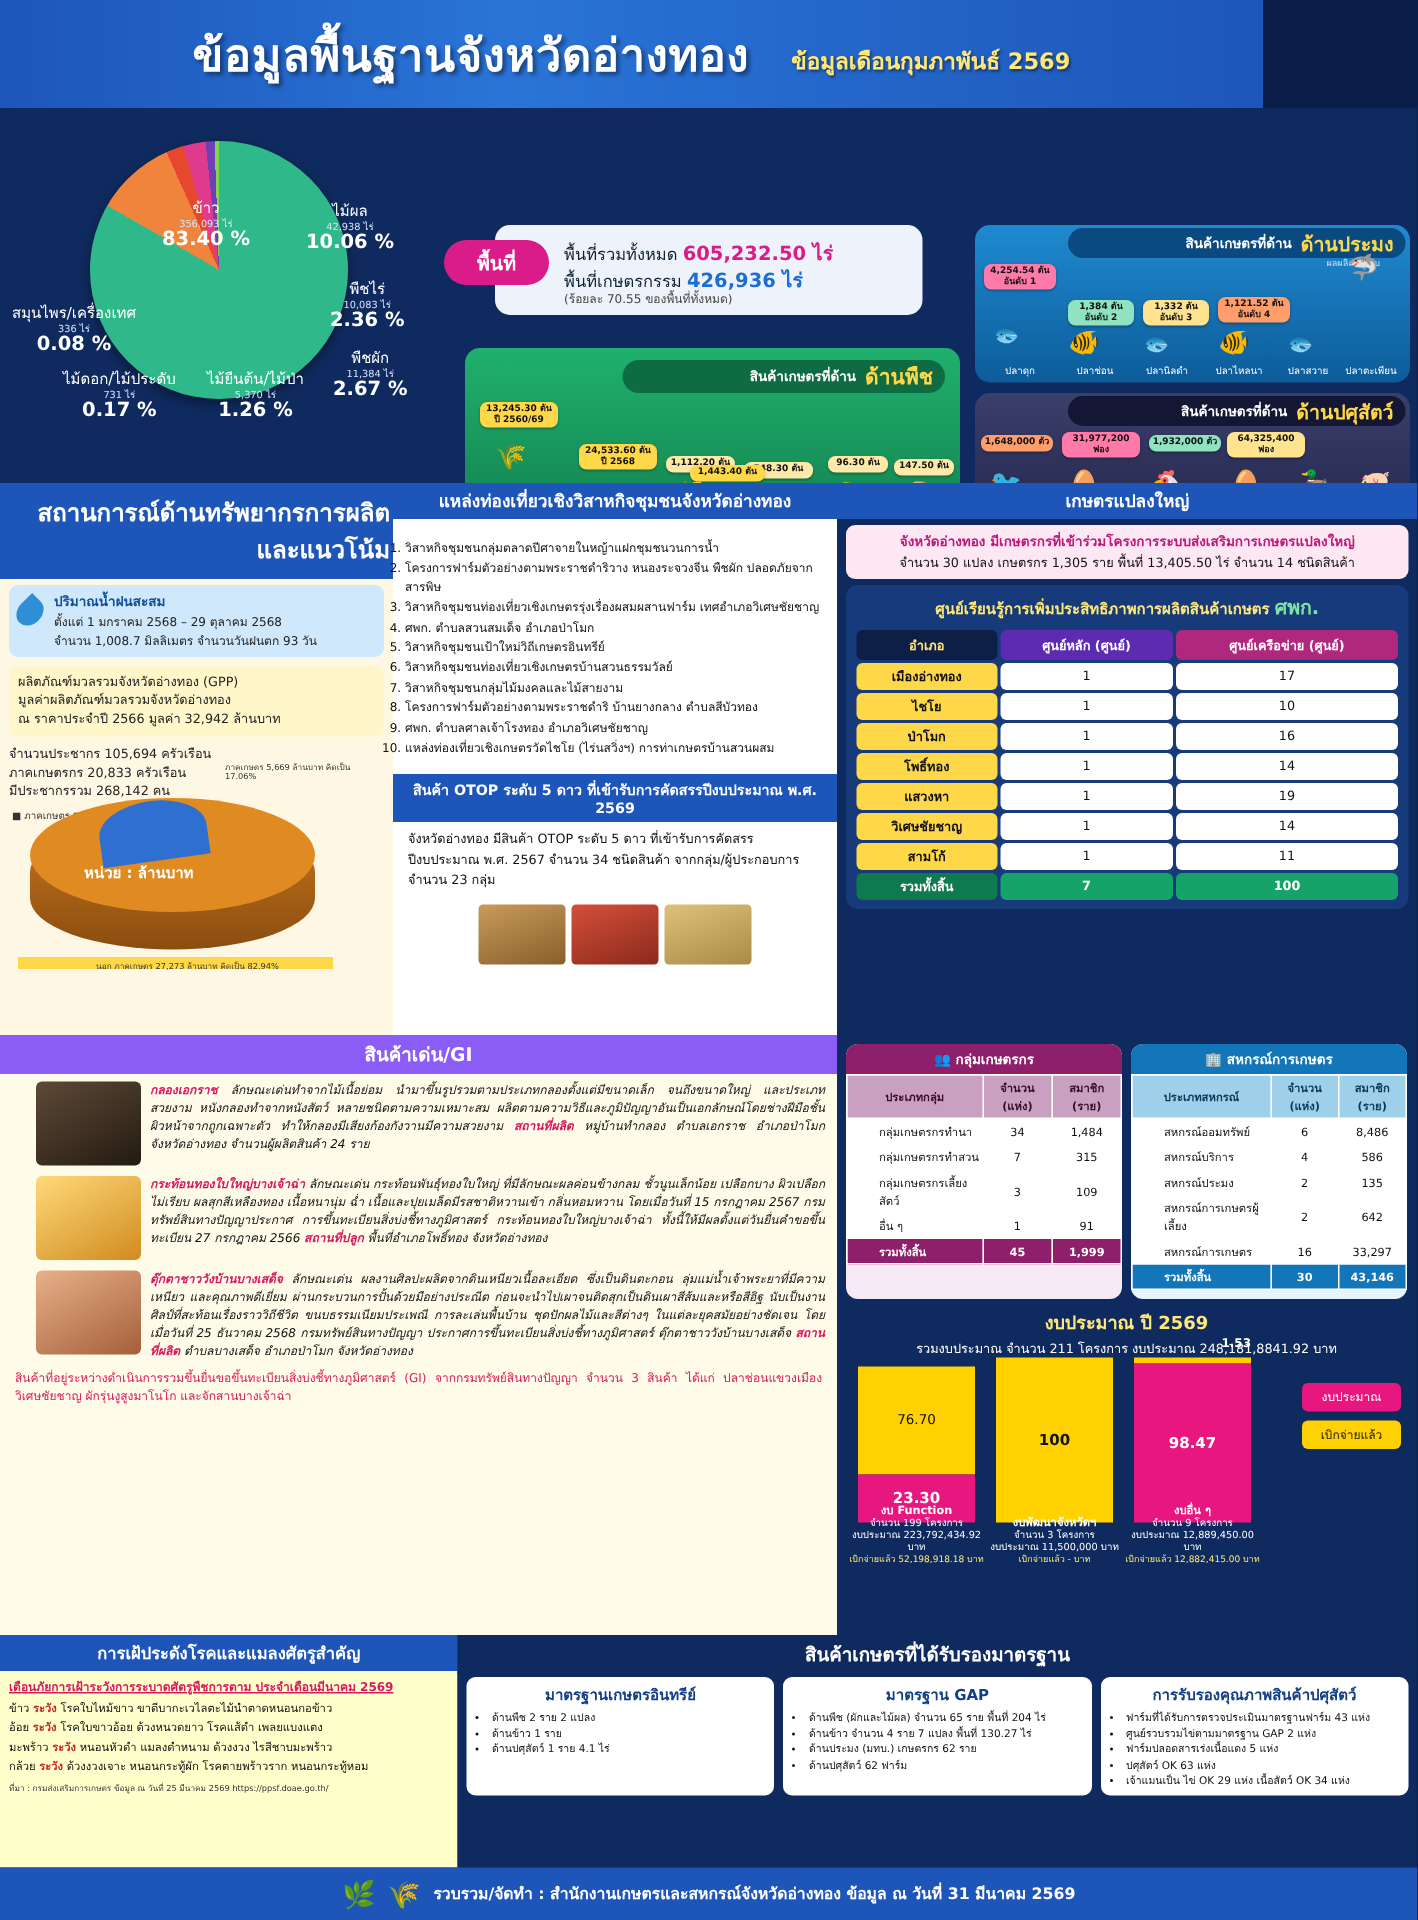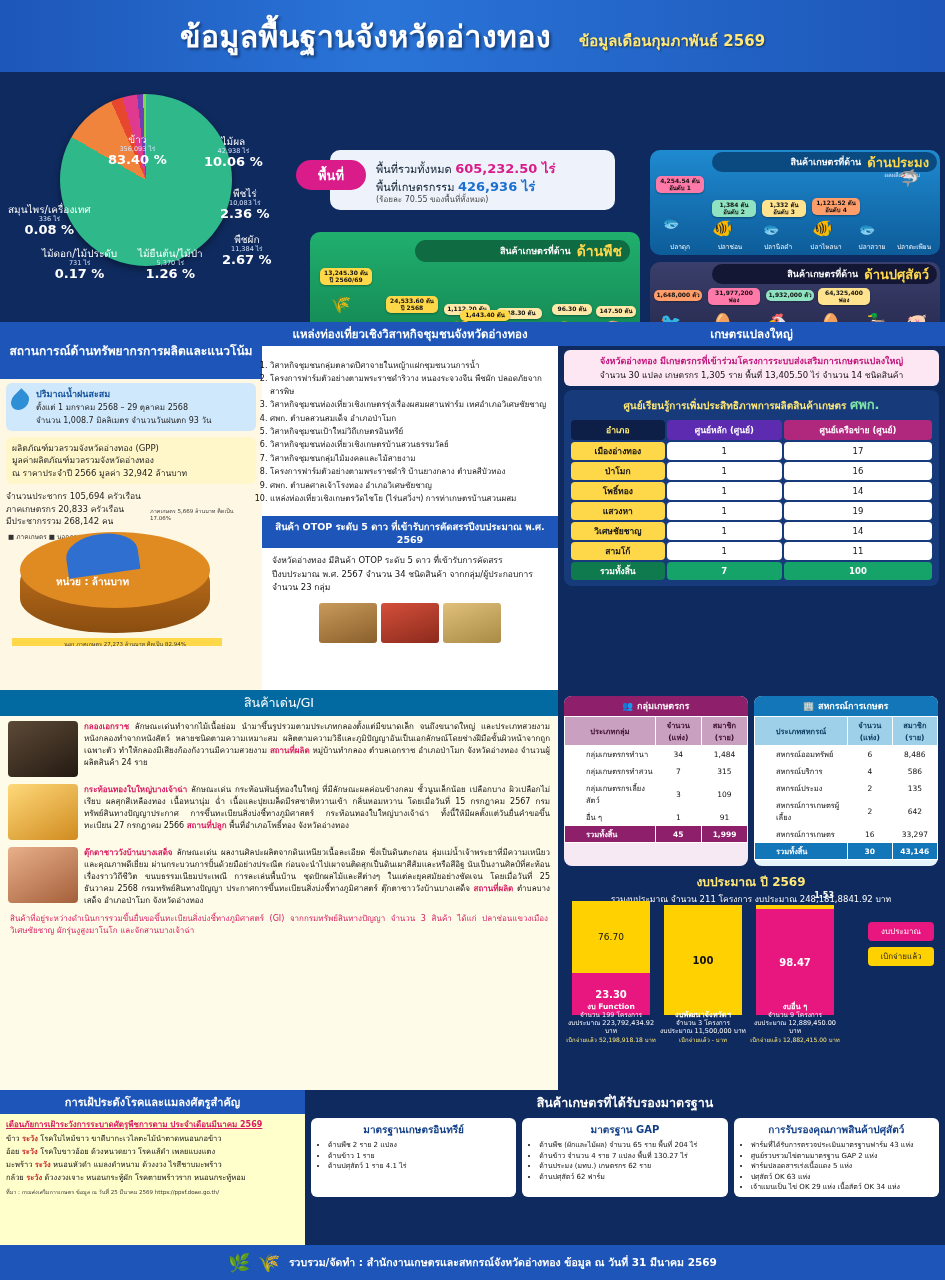--- a/index.html
+++ b/index.html
@@ -10,21 +10,21 @@
     background: #0b1e4a;
     position: relative;
     overflow: hidden;
     font-size: 9px;
     color: #111;
   }
   .page { position:relative; width:945px; height:1280px; }
 
   
   .header {
-    position:absolute; left:0; top:0; width:945px; height:72px;
+    position:absolute; left:0; top:0; width:842px; height:72px;
     background: linear-gradient(90deg,#1d56b8 0%, #2a74d8 40%, #1d56b8 100%);
     display:flex; align-items:center; justify-content:center; gap:28px;
   }
   .header h1 {
     margin:0; font-size:30px; color:#ffffff; font-weight:bold;
     text-shadow: 2px 2px 3px rgba(0,0,0,.45);
     letter-spacing:.5px;
   }
   .header .sub {
     font-size:15px; color:#ffe877; font-weight:bold;
@@ -99,21 +99,21 @@
   .chip {
     position:absolute; border-radius:5px; font-size:6px; color:#111; text-align:center;
     padding:2px 1px; line-height:1.1; font-weight:bold;
     box-shadow:0 1px 2px rgba(0,0,0,.3);
   }
   .sublbl { position:absolute; font-size:6.5px; color:#fff; text-align:center; width:60px; }
   .emoji { position:absolute; font-size:17px; }
 
   
   .colL { position:absolute; left:0; top:322px; width:262px; height:368px; background:#fdf7e3; }
-  .colL .hd { background:#1d56b8; color:#fff; font-size:12px; font-weight:bold; text-align:center; padding:19px 2px; }
+  .colL .hd { background:#1d56b8; color:#fff; font-size:16px; font-weight:bold; text-align:right; padding:7px 2px; }
   .rainbox { margin:4px 6px; background:#cfe8fb; border-radius:6px; padding:4px 6px 4px 30px; position:relative; }
   .rainbox .ttl { color:#13509c; font-size:9px; font-weight:bold; }
   .rainbox .l { font-size:8px; color:#222; }
   .drop { position:absolute; left:6px; top:8px; width:16px; height:20px; background:#2f8fd6;
           border-radius:0 50% 50% 50%; transform:rotate(45deg); }
   .gppbox { margin:6px 6px; background:#fff7c9; border-radius:6px; padding:5px 6px; }
   .gppbox .l { font-size:8.5px; color:#222; line-height:1.45; }
   .popbox { margin:4px 6px; font-size:8.5px; color:#222; line-height:1.5; }
   .legend { font-size:6.5px; color:#333; margin-left:8px; }
   .pie3d {
@@ -165,22 +165,22 @@
   table.sphk-t th.c2 { background:#b0287e; color:#fff; }
   table.sphk-t td {
     background:#fff; color:#111; font-size:8.5px; text-align:center; padding:2px 2px; border-radius:4px;
   }
   table.sphk-t td.lbl { background:#ffd84a; font-weight:bold; }
   table.sphk-t tr.total td { background:#16a36a; color:#fff; font-weight:bold; }
   table.sphk-t tr.total td.lbl { background:#0e7a4e; color:#fff; }
 
   
   .gi { position:absolute; left:0; top:690px; width:558px; height:400px; background:#fefbe8; }
-  .gi .hd { background:#0369a1; color:#fff; font-size:12.5px; font-weight:normal; text-align:center; padding:3px 2px; }
-  .gi-item { display:flex; gap:6px; padding:5px 8px 2px 8px; }
+  .gi .hd { background:#8b5cf6; color:#fff; font-size:12.5px; font-weight:bold; text-align:center; padding:3px 2px; }
+  .gi-item { display:flex; gap:6px; padding:5px 8px 2px 24px;font-style:italic; }
   .gi-thumb { width:70px; height:56px; border-radius:4px; flex:0 0 70px; }
   .gi-txt { font-size:8px; color:#111; line-height:1.5; text-align:justify; }
   .gi-name { color:#d81b60; font-weight:bold; }
   .gi-status { color:#d81b60; font-weight:bold; }
 
   
   .rlow { position:absolute; left:558px; top:690px; width:387px; height:400px; background:#0f2a5e; }
   .grpbox { position:absolute; left:6px; top:6px; width:184px; height:170px; background:#f7e9f4; border-radius:8px; }
   .grphd { background:#8e1f6a; color:#fff; font-size:9px; font-weight:bold; text-align:center; padding:3px; border-radius:8px 8px 0 0; }
   .coopbox { position:absolute; left:196px; top:6px; width:184px; height:170px; background:#e6f4fb; border-radius:8px; }
@@ -460,20 +460,25 @@
           <th>อำเภอ</th>
           <th class="c1">ศูนย์หลัก (ศูนย์)</th>
           <th class="c2">ศูนย์เครือข่าย (ศูนย์)</th>
         </tr>
         <tr>
           <td class="lbl">เมืองอ่างทอง</td>
           <td>1</td>
           <td>17</td>
         </tr>
         <tr>
+          <td class="lbl">ไชโย</td>
+          <td>1</td>
+          <td>10</td>
+        </tr>
+        <tr>
           <td class="lbl">ป่าโมก</td>
           <td>1</td>
           <td>16</td>
         </tr>
         <tr>
           <td class="lbl">โพธิ์ทอง</td>
           <td>1</td>
           <td>14</td>
         </tr>
         <tr>
@@ -628,21 +633,21 @@
 
     <div class="budget">
       <div class="bt">งบประมาณ ปี 2569</div>
       <div class="bs">รวมงบประมาณ จำนวน 211 โครงการ  งบประมาณ 248,181,8841.92 บาท</div>
 
       <div class="bars">
 
         <div class="bar" style="left:4px; height:110px;">
           <div style="position:absolute;bottom:0;left:0;width:78px;">
             <div style="background:#ffd100;height:72px;display:flex;align-items:center;justify-content:center;">76.70</div>
-            <div style="background:#e8177f;height:42px;display:flex;align-items:center;justify-content:center;color:#fff;font-weight:bold;font-size:10px;">23.30</div>
+            <div style="background:#e8177f;height:32px;display:flex;align-items:center;justify-content:center;color:#fff;font-weight:bold;font-size:10px;">23.30</div>
           </div>
           <div class="cap">
             <div class="c1">งบ Function</div>
             <div>จำนวน 199 โครงการ</div>
             <div>งบประมาณ 223,792,434.92 บาท</div>
             <div class="ycap">เบิกจ่ายแล้ว 52,198,918.18 บาท</div>
           </div>
         </div>
 
         <div class="bar" style="left:96px; height:110px;">

